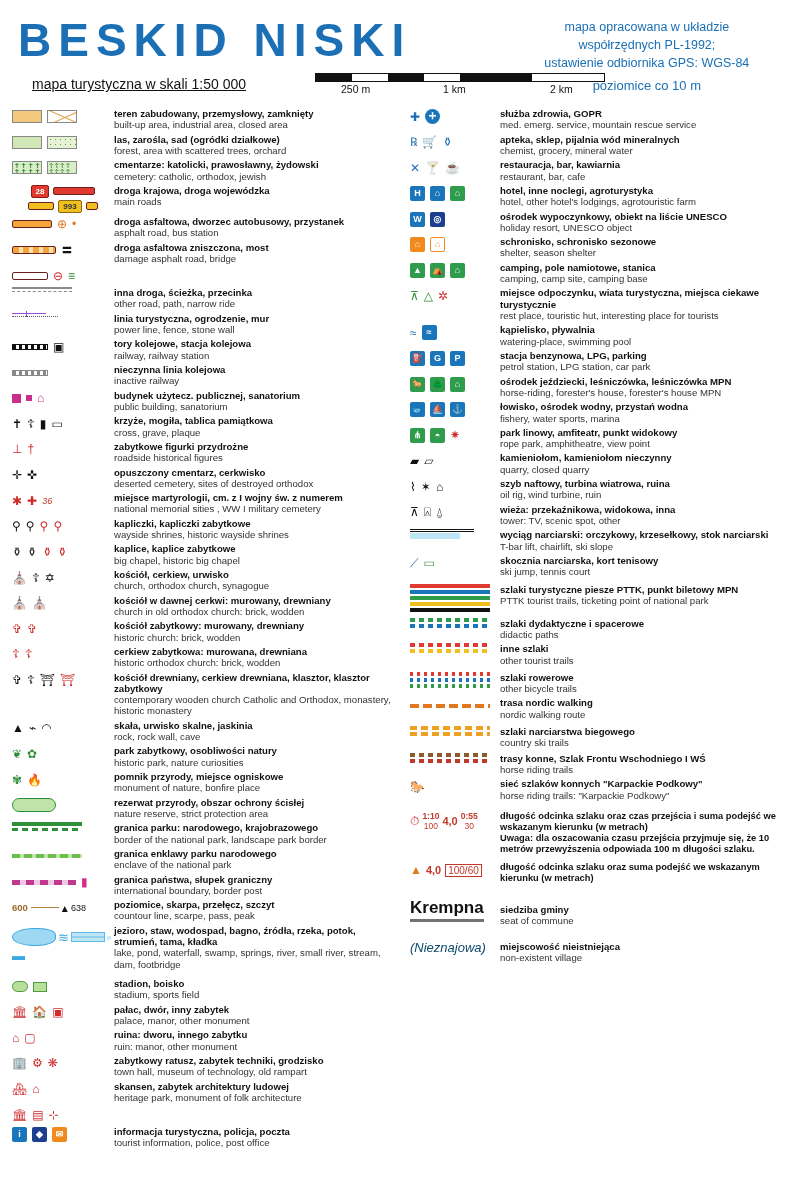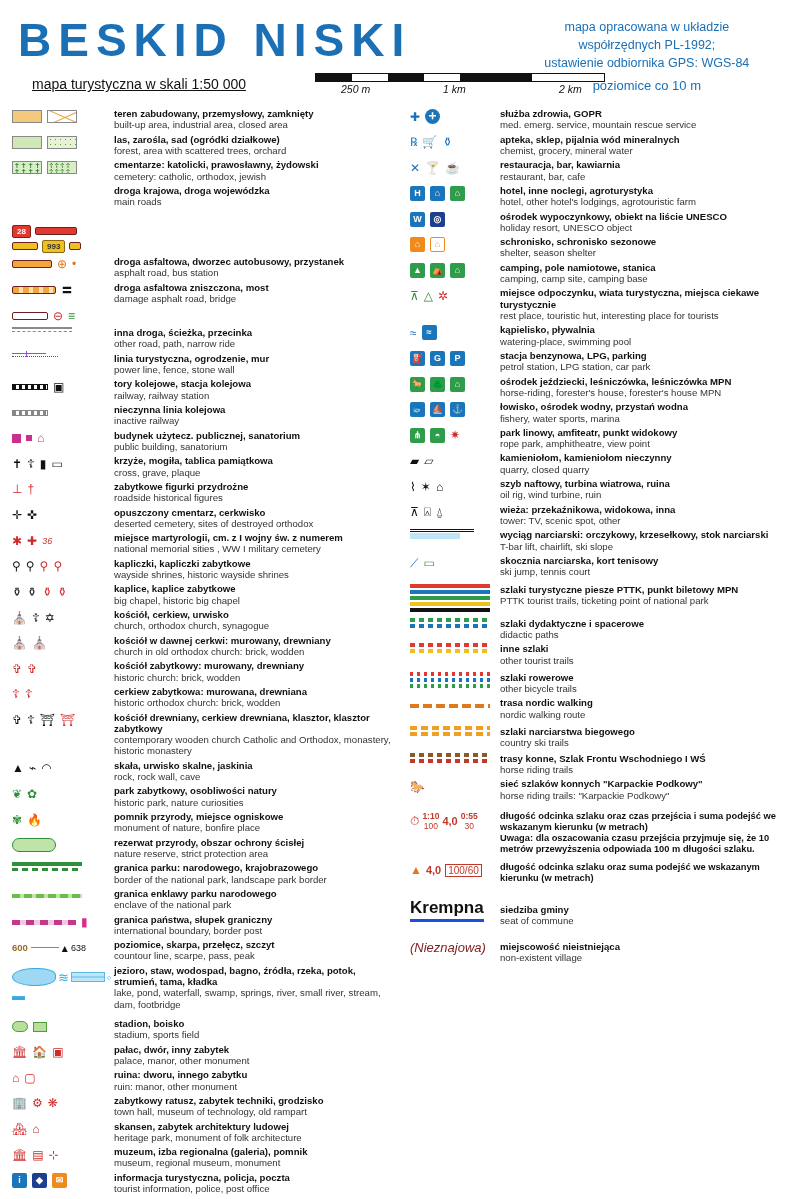--- a/index.html
+++ b/index.html
@@ -67,21 +67,21 @@
   }
   .scalebar div { height: 100%; }
   .sb-b { background: #111; }
   .sb-w { background: #fff; }
   .scale-labels {
     position: relative;
     height: 14px;
     font-size: 10.5px;
     margin-top: 1px;
   }
-  .scale-labels span { position: absolute; font-style: italic; }
+  .scale-labels span { position: absolute; }
 
   
   .legend {
     position: absolute;
     top: 108px; left: 10px;
     width: 780px;
     display: flex;
     gap: 8px;
   }
   .col { width: 386px; }
@@ -162,23 +162,23 @@
     display:flex; align-items:center; justify-content:center;
     color:#fff; font-size:9px; font-weight:bold; line-height:1;
   }
   .bi-blue { background:#1b75bb; }
   .bi-green { background:#2e9c4a; }
   .bi-org { background:#f08a1d; }
   .bi-dark { background:#1d3f8f; }
 
   .krempna {
     font-size: 17px; font-weight: bold; color:#111;
-    border-bottom: 3px solid #1d4ed8; padding-bottom:1px;
-  }
-  .nieznajowa { font-size: 13px; font-style: italic; color:#7f1d1d; }
+    border-bottom: 3px solid #737373; padding-bottom:1px;
+  }
+  .nieznajowa { font-size: 13px; font-style: italic; color:#0c4a6e; }
 
   .distbox { font-size: 8.5px; color:#c0392b; text-align:center; }
   .distbox b { display:block; }
 
   .small-note { font-size:9.3px; line-height:1.2; }
 
   .contour-lbl { font-size: 9.5px; color:#9a6a2a; font-weight:bold; }
 
   .water-ico { color:#3aa9e0; font-size:13px; }
 
@@ -208,21 +208,21 @@
       <div class="sb-b" style="width:12.5%"></div>
       <div class="sb-w" style="width:12.5%"></div>
       <div class="sb-b" style="width:12.5%"></div>
       <div class="sb-w" style="width:12.5%"></div>
       <div class="sb-b" style="width:25%"></div>
       <div class="sb-w" style="width:25%"></div>
     </div>
     <div class="scale-labels">
       <span style="left:26px">250 m</span>
       <span style="left:128px">1 km</span>
-      <span style="left:244px">2 km</span>
+      <span style="left:235px">2 km</span>
     </div>
   </div>
 
   <div class="legend">
 
     <div class="col left">
 
       <div class="row">
         <div class="sym">
           <div class="swatch sw-built"></div>
@@ -256,21 +256,21 @@
               <div class="cem-cross">☦☦☦☦<br>☦☦☦☦</div>
             </div>
         </div>
         <div class="txt">
             <span class="pl">cmentarze: katolicki, prawosławny, żydowski</span>
             <span class="en">cemetery: catholic, orthodox, jewish</span>
           </div>
       </div>
 
       <div class="row">
-        <div class="sym" style="flex-direction:column;align-items:flex-start;gap:2px;margin-top:40px;">
+        <div class="sym" style="flex-direction:column;align-items:center;gap:2px;">
           <div class="icogrp">
               <span class="shield">28</span>
               <div class="sw-road road-nat" style="width:42px"></div>
             </div>
           <div class="icogrp">
               <div class="sw-road road-voi" style="width:26px"></div>
               <span class="shield y">993</span>
               <div class="sw-road road-voi" style="width:12px"></div>
             </div>
         </div>
@@ -656,24 +656,20 @@
             <span class="en">heritage park, monument of folk architecture</span>
           </div>
       </div>
 
       <div class="row">
         <div class="sym">
           <span class="ico red">🏛</span>
           <span class="ico red">▤</span>
           <span class="ico red">⊹</span>
         </div>
-        <div class="txt">
-            <span class="pl">muzeum, izba regionalna (galeria), pomnik</span>
-            <span class="en">museum, regional museum, monument</span>
-          </div>
       </div>
 
       <div class="row">
         <div class="sym">
           <span class="boxicon bi-blue">i</span>
           <span class="boxicon bi-dark">◆</span>
           <span class="boxicon bi-org">✉</span>
         </div>
         <div class="txt">
             <span class="pl">informacja turystyczna, policja, poczta</span>

